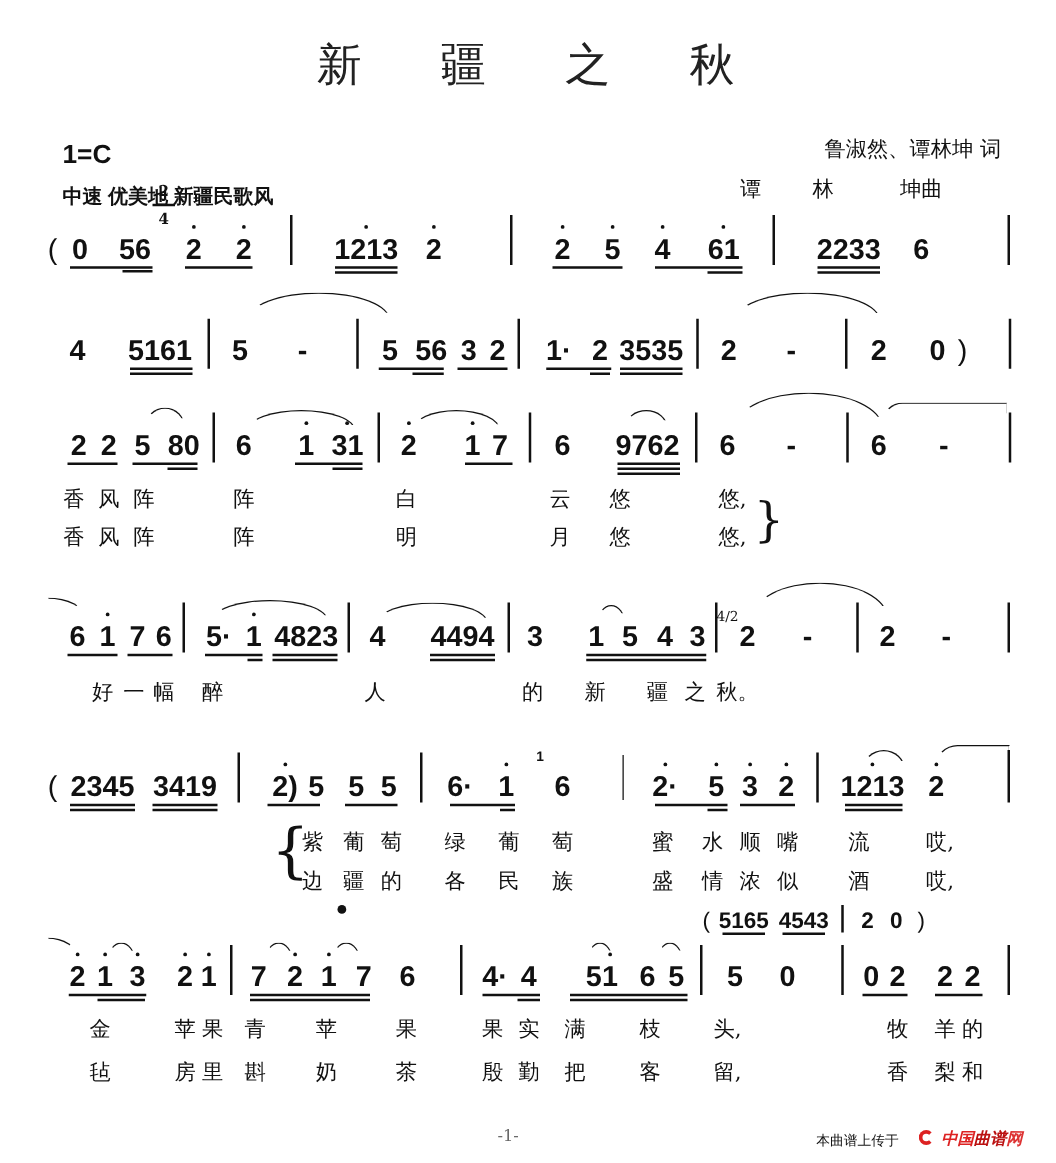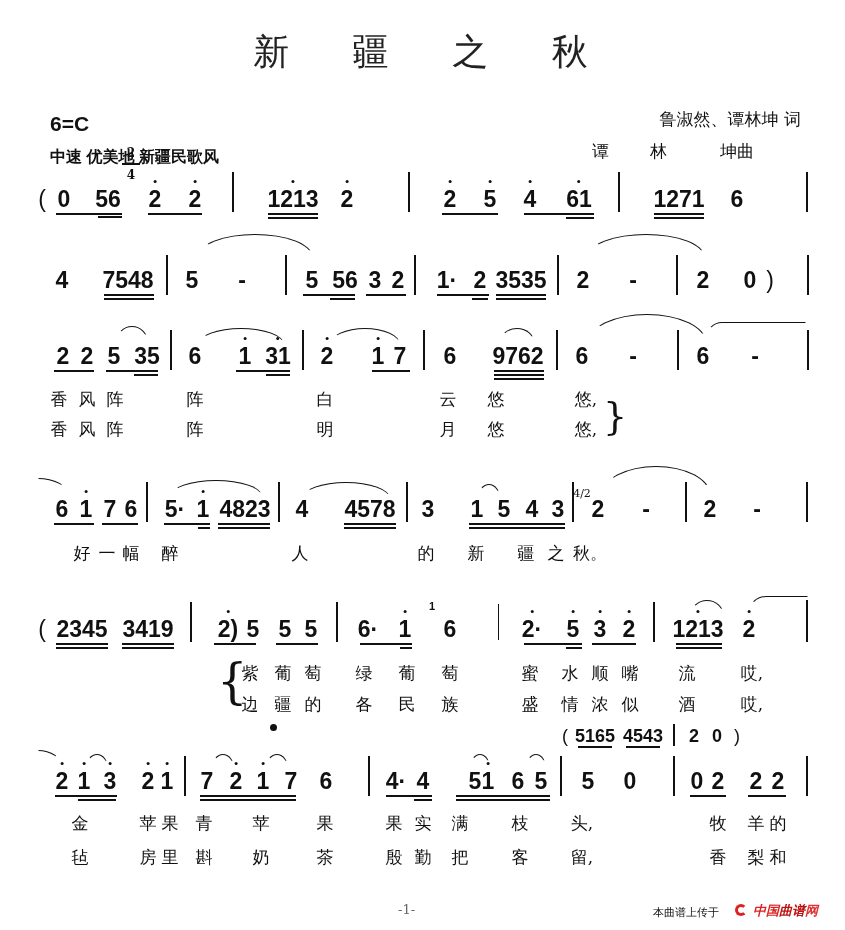--- a/index.html
+++ b/index.html
@@ -31,21 +31,21 @@
   .footer-logo .c1 { color: #d22; }
   .footer-logo .c2 { color: #b11; }
   .footer-logo .c3 { color: #d33; }
 </style>
 </head>
 <body>
 
 <div class="title">新 疆 之 秋</div>
 
 <div class="meta-key">
-  <span>6=C</span>
+  <span>1=C</span>
   <span class="frac">
     <span>2</span>
     <span class="line"></span>
     <span>4</span>
   </span>
 </div>
 <div class="meta-tempo">中速  优美地  新疆民歌风</div>
 <div class="meta-lyricist">鲁淑然、谭林坤 词</div>
 <div class="meta-composer">
   <span style="width:58px">谭</span><span style="width:70px">林</span><span>坤曲</span>
@@ -70,30 +70,30 @@
 
   <span class="n dot-above" style="left:450px;top:186px">2</span>
   <span class="n dot-above" style="left:490px;top:186px">5</span>
   <span class="n dot-above" style="left:530px;top:186px">4</span>
   <span class="n dot-above" style="left:579px;top:186px">61</span>
   <div class="ul" style="left:442px;top:213px;width:56px"></div>
   <div class="ul" style="left:524px;top:213px;width:70px"></div>
   <div class="ul" style="left:566px;top:217px;width:28px"></div>
   <div class="bar" style="left:618px;top:172px;height:40px"></div>
 
-  <span class="n" style="left:679px;top:186px">1271</span>
+  <span class="n" style="left:679px;top:186px">2233</span>
   <span class="n" style="left:737px;top:186px">6</span>
   <div class="ul" style="left:654px;top:213px;width:50px"></div>
   <div class="ul" style="left:654px;top:217px;width:50px"></div>
   <div class="bar" style="left:806px;top:172px;height:40px"></div>
 </div>
 
 <div>
   <span class="n" style="left:62px;top:267px">4</span>
-  <span class="n" style="left:128px;top:267px">7548</span>
+  <span class="n" style="left:128px;top:267px">5161</span>
   <div class="ul" style="left:104px;top:294px;width:50px"></div>
   <div class="ul" style="left:104px;top:298px;width:50px"></div>
   <div class="bar" style="left:166px;top:255px;height:40px"></div>
 
   <div class="slur" style="left:198px;top:234px;width:114px;height:22px"></div>
   <span class="n" style="left:192px;top:267px">5</span>
   <span class="n" style="left:242px;top:267px">-</span>
   <div class="bar" style="left:285px;top:255px;height:40px"></div>
 
   <span class="n" style="left:312px;top:267px">5</span>
@@ -122,21 +122,21 @@
   <span class="n" style="left:703px;top:267px">2</span>
   <span class="n" style="left:750px;top:267px">0</span>
   <span class="n" style="left:770px;top:267px;font-weight:normal">)</span>
   <div class="bar" style="left:807px;top:255px;height:40px"></div>
 </div>
 
 <div>
   <span class="n" style="left:63px;top:343px">2</span>
   <span class="n" style="left:87px;top:343px">2</span>
   <span class="n" style="left:114px;top:343px">5</span>
-  <span class="n" style="left:147px;top:343px">35</span>
+  <span class="n" style="left:147px;top:343px">80</span>
   <div class="slur" style="left:116px;top:326px;width:32px;height:16px"></div>
   <div class="ul" style="left:54px;top:370px;width:40px"></div>
   <div class="ul" style="left:106px;top:370px;width:52px"></div>
   <div class="ul" style="left:134px;top:374px;width:24px"></div>
   <div class="bar" style="left:170px;top:330px;height:40px"></div>
 
   <div class="slur" style="left:198px;top:328px;width:86px;height:16px"></div>
   <span class="n" style="left:195px;top:343px">6</span>
   <span class="n dot-above" style="left:245px;top:343px">1</span>
   <span class="n dot-above" style="left:278px;top:343px">31</span>
@@ -203,21 +203,21 @@
   <span class="n dot-above" style="left:203px;top:496px">1</span>
   <span class="n" style="left:245px;top:496px">4823</span>
   <div class="ul" style="left:164px;top:523px;width:46px"></div>
   <div class="ul" style="left:198px;top:527px;width:12px"></div>
   <div class="ul" style="left:218px;top:523px;width:52px"></div>
   <div class="ul" style="left:218px;top:527px;width:52px"></div>
   <div class="bar" style="left:278px;top:482px;height:40px"></div>
 
   <div class="slur" style="left:302px;top:482px;width:88px;height:16px"></div>
   <span class="n" style="left:302px;top:496px">4</span>
-  <span class="n" style="left:370px;top:496px">4578</span>
+  <span class="n" style="left:370px;top:496px">4494</span>
   <div class="ul" style="left:344px;top:523px;width:52px"></div>
   <div class="ul" style="left:344px;top:527px;width:52px"></div>
   <div class="bar" style="left:406px;top:482px;height:40px"></div>
 
   <span class="n" style="left:428px;top:496px">3</span>
   <div class="slur" style="left:478px;top:484px;width:22px;height:14px"></div>
   <span class="n" style="left:477px;top:496px">1</span>
   <span class="n" style="left:504px;top:496px">5</span>
   <span class="n" style="left:532px;top:496px">4</span>
   <span class="n" style="left:558px;top:496px">3</span>

